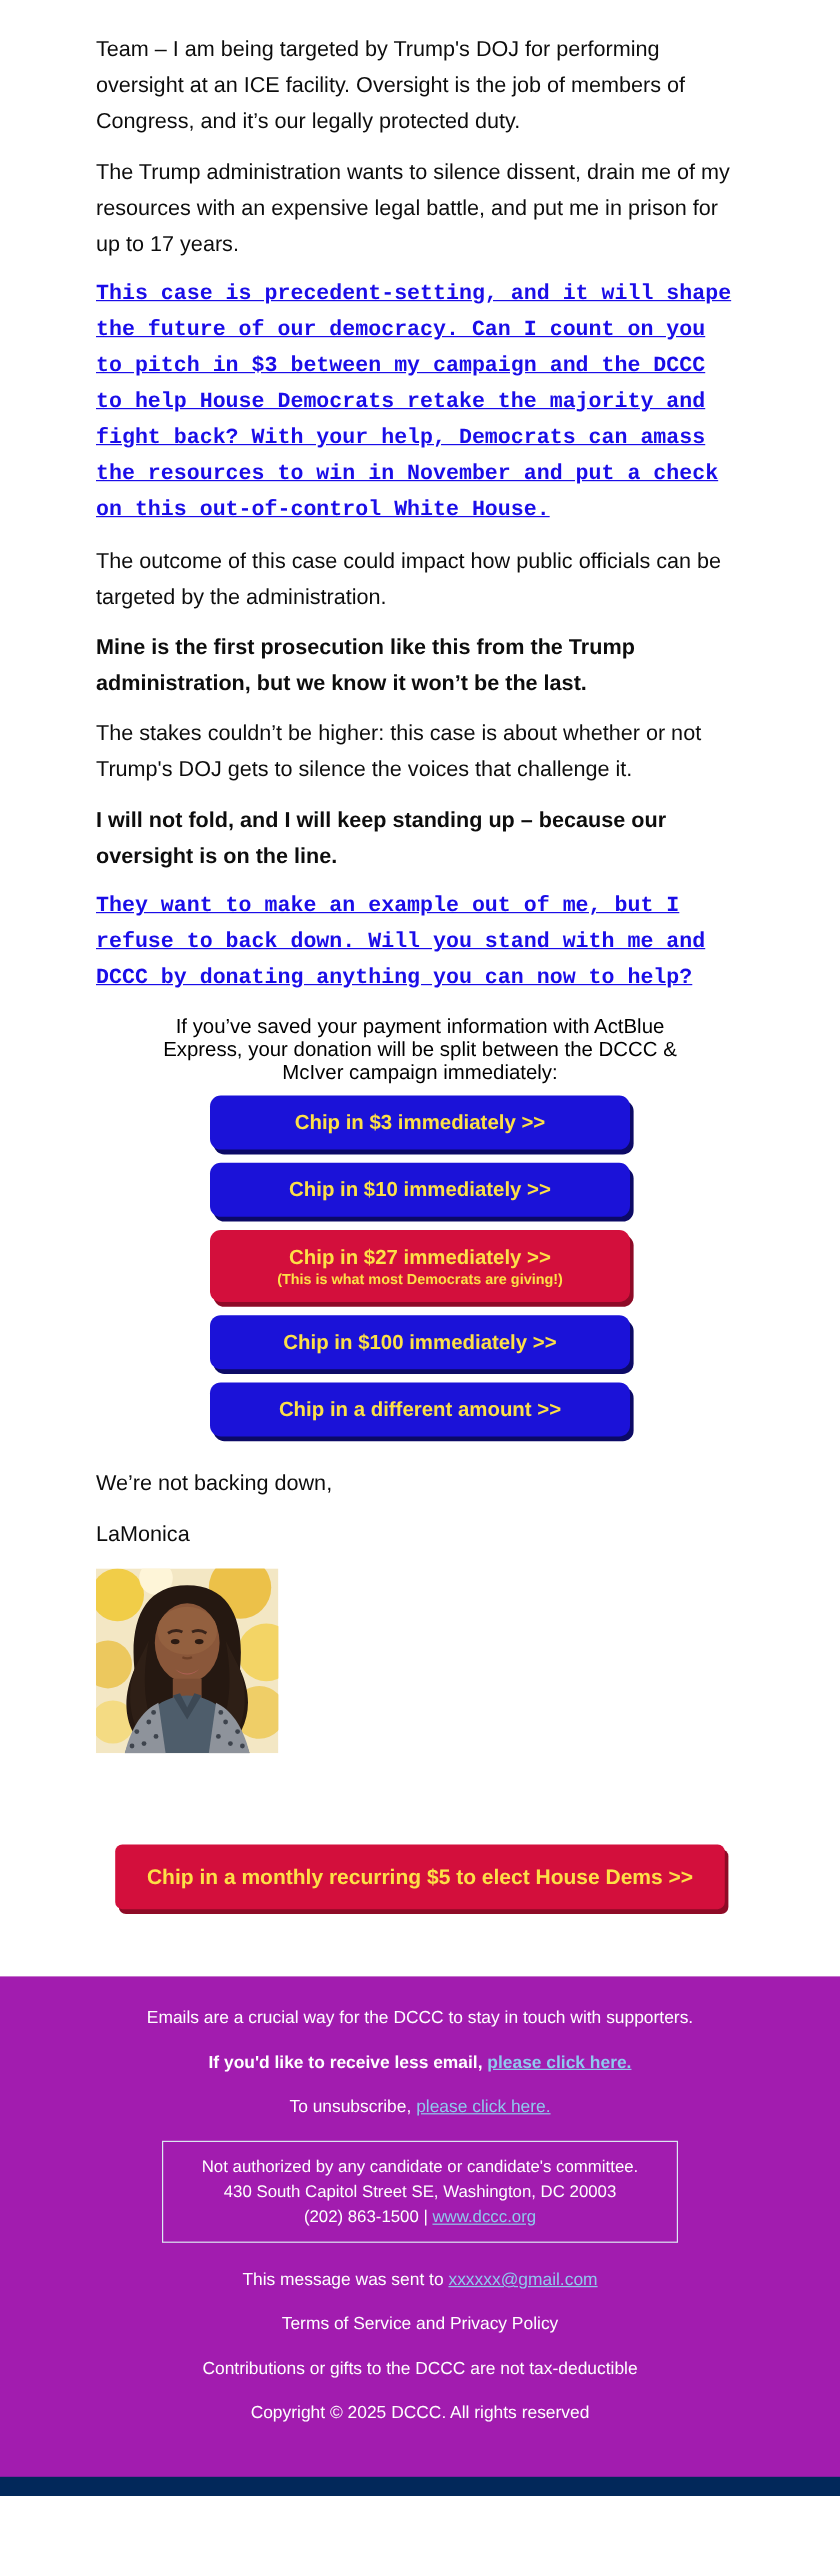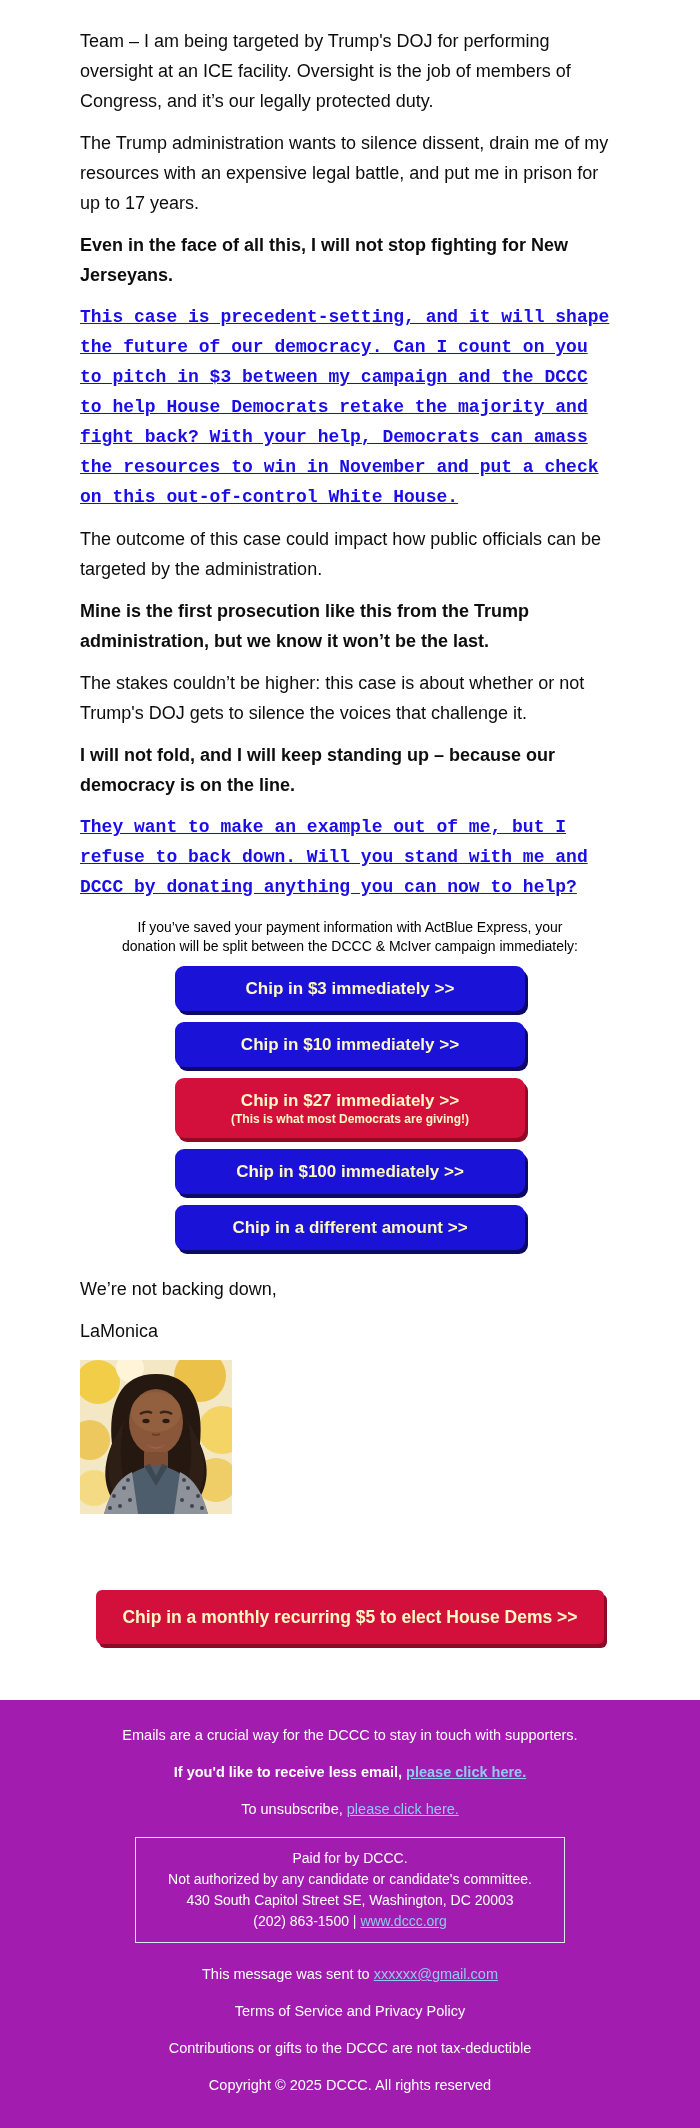--- a/index.html
+++ b/index.html
@@ -22,32 +22,32 @@
     color:#1a0de8;
     font-weight:700;
     text-decoration:underline;
     cursor:pointer;
     font-family:Liberation Mono, monospace;
   }
   .actblue-note{
     width:470px;
     margin:16px auto 10px auto;
     text-align:center;
-    font-size:14px;
+    font-size:17px;
     line-height:19px;
     color:#000;
   }
   .btn-stack{width:350px;margin:0 auto;}
   .btn{
     display:block;
     text-align:center;
     border-radius:9px;
     padding:13px 8px 12px 8px;
     font-weight:700;
-    color:#fef9c3;
+    color:#fde047;
     font-size:17px;
     line-height:20px;
     margin:0 0 11px 0;
     text-decoration:none;
     cursor:pointer;
   }
   .btn.blue{background:#1b12d8;box-shadow:3px 4px 0 #0c0a66;}
   .btn.red{background:#d30f3c;box-shadow:3px 4px 0 #8e0a26;}
   .btn .sub{display:block;font-size:12px;line-height:14px;margin-top:1px;font-weight:700;}
   .signoff{margin-top:24px;}
@@ -84,26 +84,25 @@
   .f-strip{height:16px;background:#02285a;}
 </style>
 </head>
 <body>
 
 <div class="email">
   <div class="content">
 
     <p class="para">Team – I am being targeted by Trump's DOJ for performing oversight at an ICE facility. Oversight is the job of members of Congress, and it’s our legally protected duty.</p>
     <p class="para">The Trump administration wants to silence dissent, drain me of my resources with an expensive legal battle, and put me in prison for up to 17 years.</p>
-    <p class="para t-bold">Even in the face of all this, I will not stop fighting for New Jerseyans.</p>
     <a class="para t-link">This case is precedent-setting, and it will shape the future of our democracy. Can I count on you to pitch in $3 between my campaign and the DCCC to help House Democrats retake the majority and fight back? With your help, Democrats can amass the resources to win in November and put a check on this out-of-control White House.</a>
     <p class="para">The outcome of this case could impact how public officials can be targeted by the administration.</p>
     <p class="para t-bold">Mine is the first prosecution like this from the Trump administration, but we know it won’t be the last.</p>
     <p class="para">The stakes couldn’t be higher: this case is about whether or not Trump's DOJ gets to silence the voices that challenge it.</p>
-    <p class="para t-bold">I will not fold, and I will keep standing up – because our democracy is on the line.</p>
+    <p class="para t-bold">I will not fold, and I will keep standing up – because our oversight is on the line.</p>
     <a class="para t-link">They want to make an example out of me, but I refuse to back down. Will you stand with me and DCCC by donating anything you can now to help?</a>
 
     <p class="actblue-note">If you’ve saved your payment information with ActBlue Express, your donation will be split between the DCCC &amp; McIver campaign immediately:</p>
 
     <div class="btn-stack">
       <a class="btn blue">
         <span>Chip in $3 immediately &gt;&gt;</span>
       </a>
       <a class="btn blue">
         <span>Chip in $10 immediately &gt;&gt;</span>
@@ -174,21 +173,20 @@
 
   <footer>
     <p class="f-line">Emails are a crucial way for the DCCC to stay in touch with supporters.</p>
     <p class="f-line f-bold">
       <span>If you'd like to receive less email, </span><a class="f-link">please click here.</a>
     </p>
     <p class="f-line">
       <span>To unsubscribe, </span><a class="f-link">please click here.</a>
     </p>
     <div class="f-box">
-      <p>Paid for by DCCC.</p>
       <p>Not authorized by any candidate or candidate's committee.</p>
       <p>430 South Capitol Street SE, Washington, DC 20003</p>
       <p>
         <span>(202) 863-1500 | </span><a class="f-link">www.dccc.org</a>
       </p>
     </div>
     <p class="f-line">
       <span>This message was sent to </span><a class="f-link">xxxxxx@gmail.com</a>
     </p>
     <p class="f-line">Terms of Service and Privacy Policy</p>

